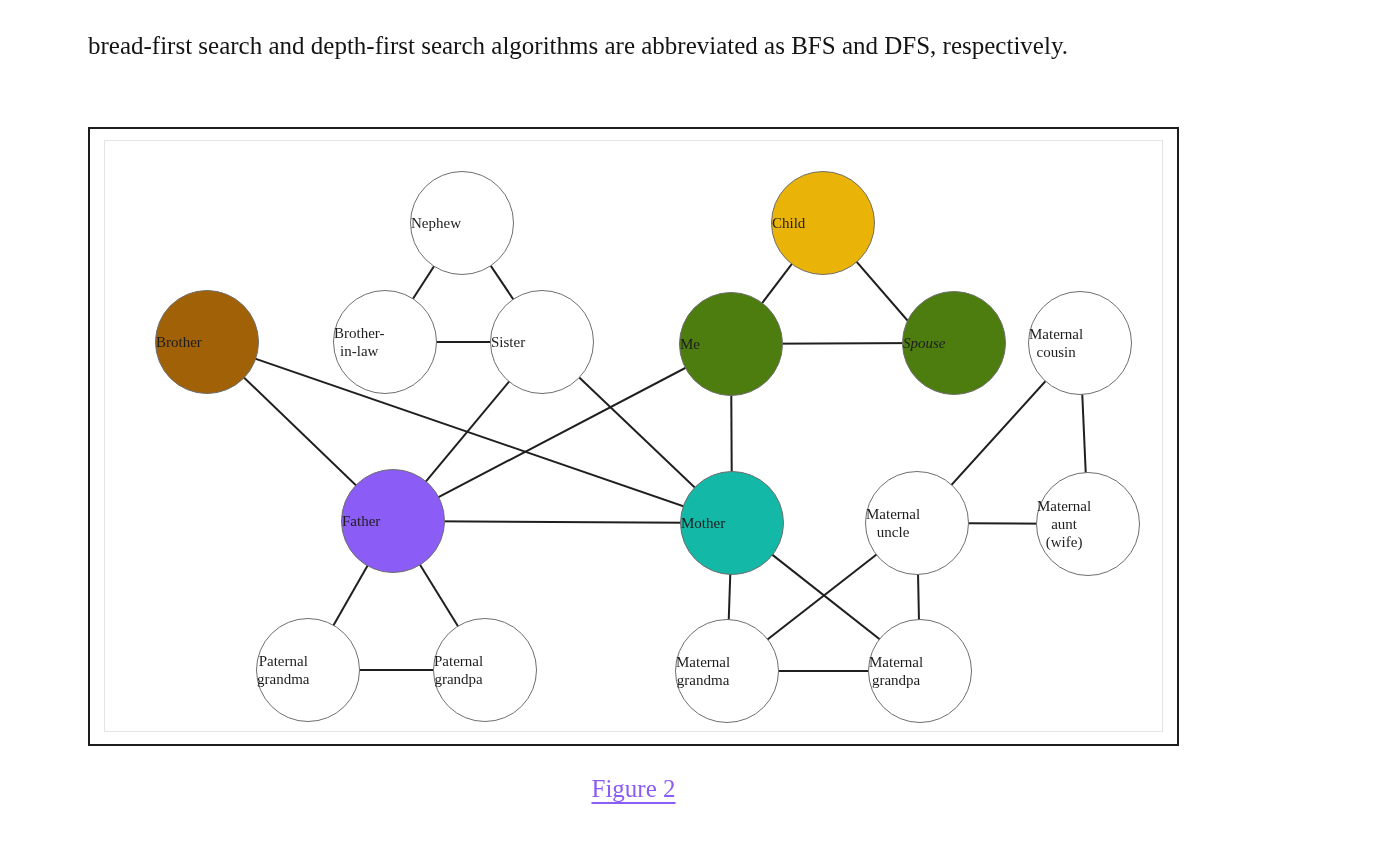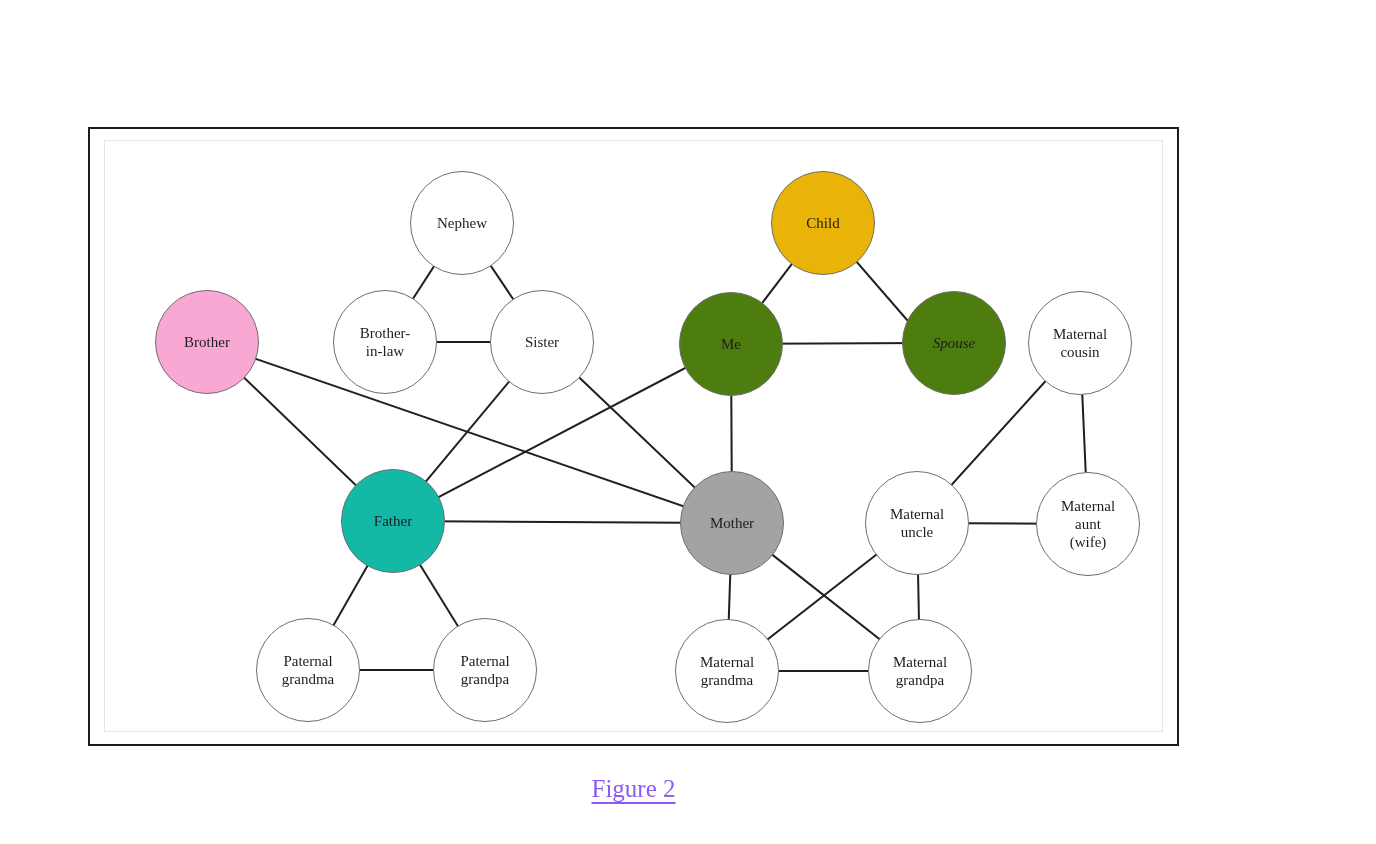--- a/index.html
+++ b/index.html
@@ -56,21 +56,20 @@
 
   #nodes-layer .node {
     position: absolute;
     z-index: 3;
     box-sizing: border-box;
     border-radius: 50%;
     background: #ffffff;
     border: 1.5px solid #6f6f6f;
     display: flex;
     align-items: center;
-    justify-content: center;
   }
   #nodes-layer .node-label {
     display: block;
     text-align: center;
     font-size: 15px;
     line-height: 18px;
     color: #1d1d1d;
     white-space: pre-line;
   }
 
@@ -87,20 +86,21 @@
   .caption-text {
     text-decoration: underline;
     text-underline-offset: 5px;
     text-decoration-thickness: 1.5px;
   }
 </style>
 </head>
 <body>
 
 <div class="intro">
+  <div class="intro-line">bread-first search and depth-first search algorithms are abbreviated as BFS and DFS, respectively.</div>
 </div>
 
 <div class="figure-box">
   <div class="figure-inner"></div>
 </div>
 
 <svg id="edges-svg" width="1376" height="844">
     <line x1="462" y1="223" x2="385" y2="342" stroke="#1f1f1f" stroke-width="2"></line>
     <line x1="462" y1="223" x2="542" y2="342" stroke="#1f1f1f" stroke-width="2"></line>
     <line x1="385" y1="342" x2="542" y2="342" stroke="#1f1f1f" stroke-width="2"></line>
@@ -127,44 +127,44 @@
     <line x1="1080" y1="343" x2="1088" y2="524" stroke="#1f1f1f" stroke-width="2"></line>
   </svg>
 
 <div id="nodes-layer">
     <div class="node" style="left: 410px; top: 171px; width: 104px; height: 104px; background: rgb(255, 255, 255); border-color: rgb(111, 111, 111);">
       <span class="node-label">Nephew</span>
     </div>
     <div class="node" style="left: 771px; top: 171px; width: 104px; height: 104px; background: #eab308; border-color: rgb(111, 111, 111); font-family: Liberation Serif, serif;">
       <span class="node-label">Child</span>
     </div>
-    <div class="node" style="left: 155px; top: 290px; width: 104px; height: 104px; background: #f9a8d4; border-color: rgb(111, 111, 111);">
+    <div class="node" style="left: 155px; top: 290px; width: 104px; height: 104px; background: #a16207; border-color: rgb(111, 111, 111);">
       <span class="node-label">Brother</span>
     </div>
     <div class="node" style="left: 333px; top: 290px; width: 104px; height: 104px; background: rgb(255, 255, 255); border-color: rgb(111, 111, 111);">
       <span class="node-label">Brother-
 in-law</span>
     </div>
     <div class="node" style="left: 490px; top: 290px; width: 104px; height: 104px; background: rgb(255, 255, 255); border-color: rgb(111, 111, 111);">
       <span class="node-label">Sister</span>
     </div>
     <div class="node" style="left: 679px; top: 292px; width: 104px; height: 104px; background: #4d7c0f; border-color: rgb(111, 111, 111);">
       <span class="node-label">Me</span>
     </div>
     <div class="node" style="left: 902px; top: 291px; width: 104px; height: 104px; background: #4d7c0f; border-color: rgb(111, 111, 111); font-style: italic;">
       <span class="node-label">Spouse</span>
     </div>
     <div class="node" style="left: 1028px; top: 291px; width: 104px; height: 104px; background: rgb(255, 255, 255); border-color: rgb(111, 111, 111);">
       <span class="node-label">Maternal
 cousin</span>
     </div>
-    <div class="node" style="left: 341px; top: 469px; width: 104px; height: 104px; background: #14b8a6; border-color: rgb(111, 111, 111);">
+    <div class="node" style="left: 341px; top: 469px; width: 104px; height: 104px; background: #8b5cf6; border-color: rgb(111, 111, 111);">
       <span class="node-label">Father</span>
     </div>
-    <div class="node" style="left: 680px; top: 471px; width: 104px; height: 104px; background: #a3a3a3; border-color: rgb(111, 111, 111);">
+    <div class="node" style="left: 680px; top: 471px; width: 104px; height: 104px; background: #14b8a6; border-color: rgb(111, 111, 111);">
       <span class="node-label">Mother</span>
     </div>
     <div class="node" style="left: 865px; top: 471px; width: 104px; height: 104px; background: rgb(255, 255, 255); border-color: rgb(111, 111, 111);">
       <span class="node-label">Maternal
 uncle</span>
     </div>
     <div class="node" style="left: 1036px; top: 472px; width: 104px; height: 104px; background: rgb(255, 255, 255); border-color: rgb(111, 111, 111);">
       <span class="node-label">Maternal
 aunt
 (wife)</span>

